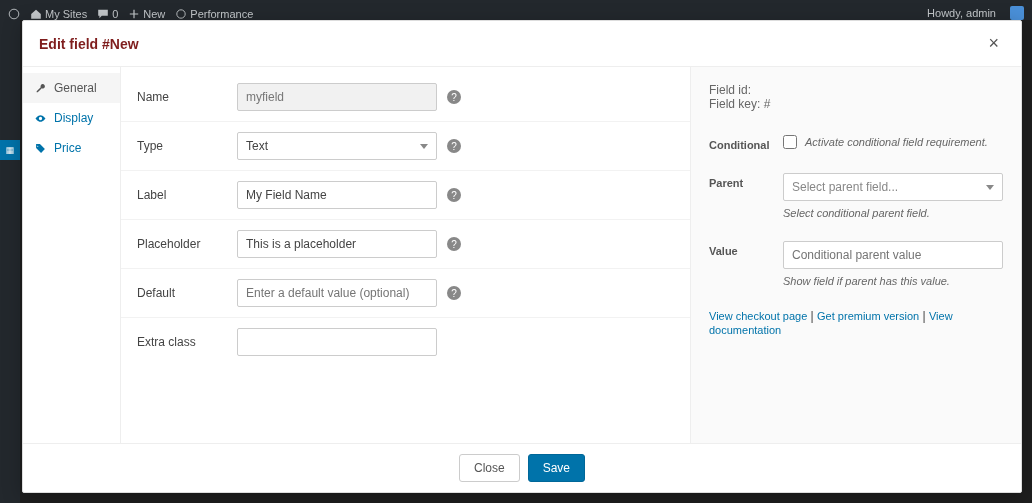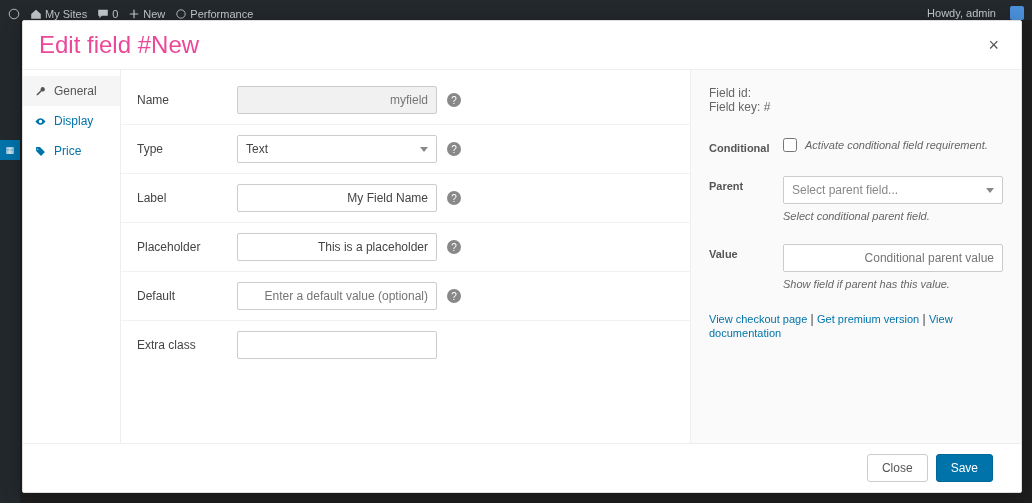--- a/index.html
+++ b/index.html
@@ -14,38 +14,38 @@
   .adminbar .avatar { width: 14px; height: 14px; background: #4a90d9; border-radius: 2px; }
   
   
   .sidemenu { position: absolute; left: 0; top: 20px; bottom: 0; width: 20px; background: #23282d; }
   .sidemenu .sm-item { height: 20px; display:flex; align-items:center; justify-content:center; color:#888; font-size:9px; }
   .sidemenu .sm-hl { background:#0073aa; color:#fff; width:20px; height:20px; display:flex; align-items:center; justify-content:center; }
   
   
   .modal { position: absolute; top: 20px; left: 22px; right: 10px; bottom: 10px; background: #fff; border: 1px solid #ddd; border-radius: 2px; box-shadow: 0 4px 20px rgba(0,0,0,.25); display: flex; flex-direction: column; }
   .modal-header { padding: 10px 16px; border-bottom: 1px solid #eee; display: flex; align-items: center; }
-  .modal-title { font-size: 24px; font-weight: 400; color: #ec4899; }
+  .modal-title { font-size: 14px; font-weight: 700; color: #7f1d1d; }
   .modal-close { margin-left: auto; font-size: 18px; color: #555; cursor: pointer; padding: 2px 6px; }
   .modal-body { flex: 1; display: flex; overflow: hidden; }
-  .modal-footer { border-top: 1px solid #eee; padding: 10px 28px; display: flex; justify-content: flex-end; gap: 8px; }
+  .modal-footer { border-top: 1px solid #eee; padding: 10px 28px; display: flex; justify-content: center; gap: 8px; }
   
   
   .tabs { width: 98px; border-right: 1px solid #eee; padding-top: 6px; }
   .tab { padding: 8px 12px; font-size: 12px; color: #0073aa; cursor: pointer; display:flex; align-items:center; gap:8px; }
   .tab.active { background: #f5f5f5; color: #555; }
   .tab svg { width: 11px; height: 11px; fill: currentColor; }
   
   
   .form-panel { flex: 1; border-right: 1px solid #eee; padding: 6px 0; overflow-y: auto; }
   .form-row { display: flex; align-items: center; padding: 10px 16px; border-bottom: 1px solid #f2f2f2; }
   .form-row .lbl { width: 100px; font-size: 12px; color: #444; }
   .form-row .ctl { width: 200px; }
   .form-row .help { margin-left: 10px; width: 14px; height: 14px; border-radius: 50%; background: #888; color:#fff; font-size:10px; display:flex; align-items:center; justify-content:center; cursor:help; }
-  input[type=text], select.sel, .pseudo-select { width: 100%; height: 28px; border: 1px solid #ccc; border-radius: 2px; padding: 0 8px; font-size: 12px; color: #444; background:#fff;text-align:right; }
+  input[type=text], select.sel, .pseudo-select { width: 100%; height: 28px; border: 1px solid #ccc; border-radius: 2px; padding: 0 8px; font-size: 12px; color: #444; background:#fff; }
   input[disabled] { background:#f1f1f1; color:#777; }
   .pseudo-select { display:flex; align-items:center; justify-content:space-between; cursor:pointer; }
   .pseudo-select .caret { border-left:4px solid transparent; border-right:4px solid transparent; border-top:5px solid #888; }
   
   
   .side-panel { width: 330px; background: #fafafa; padding: 16px 18px; font-size: 12px; overflow-y:auto; }
   .side-panel .meta { color:#666; margin-bottom:24px; font-style: normal;}
   .side-block { margin-bottom: 22px; }
   .side-row { display:flex; align-items:flex-start; gap: 12px; }
   .side-row .slbl { width: 62px; font-weight: 600; color:#555; padding-top:4px; font-size:11px;}

